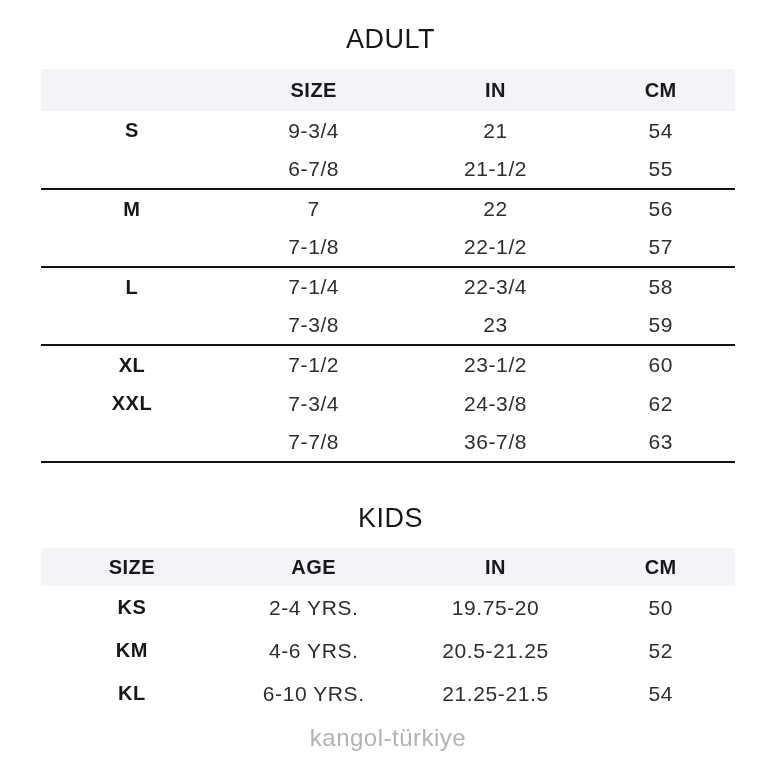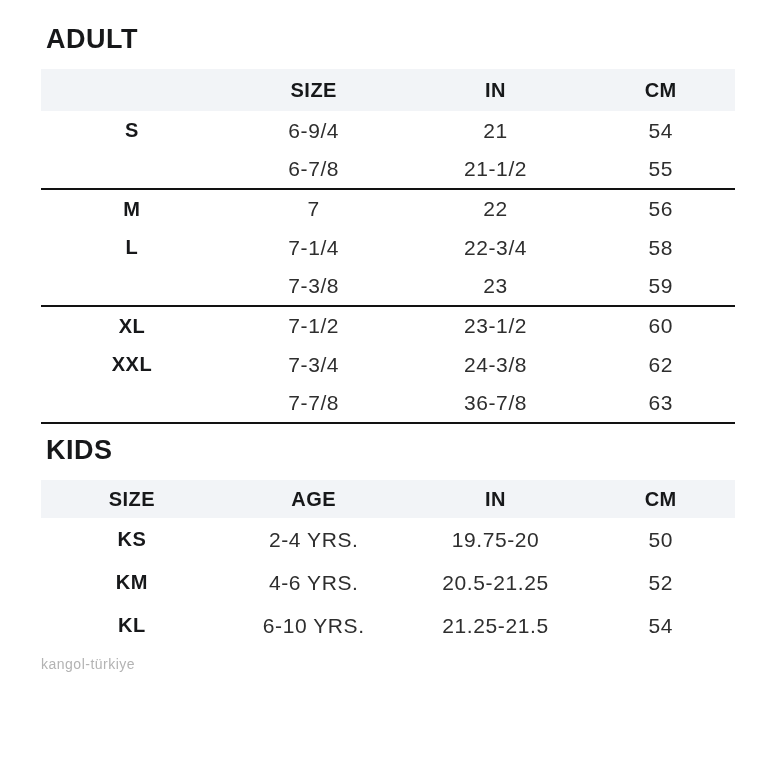--- a/index.html
+++ b/index.html
@@ -11,47 +11,47 @@
   }
   *{box-sizing:border-box;margin:0;padding:0;}
   html,body{background:#ffffff;}
   body{
     width:776px;height:776px;overflow:hidden;
     font-family:"Liberation Sans","DejaVu Sans",sans-serif;
     color:var(--text);
   }
   .page{padding:26px 41px 0 41px;}
   .section-title{
-    font-size:27px;font-weight:700;letter-spacing:.5px;
-    color:var(--text);line-height:1;margin:0 0 16px 5px;
+    font-size:27px;font-weight:400;letter-spacing:.5px;
+    color:var(--text);line-height:1;margin:0 0 16px 5px;text-align:center;
   }
   table{width:100%;border-collapse:collapse;table-layout:fixed;}
   col.c1,col.c2,col.c3{width:26.2%;}
   col.c4{width:21.4%;}
   thead th{
     background:var(--header-bg);
     height:42px;font-size:20px;font-weight:700;letter-spacing:.5px;
     text-align:center;vertical-align:middle;color:var(--text);
   }
   tbody tr{height:39px;}
   tbody th{
     font-size:20px;font-weight:800;letter-spacing:.5px;
     text-align:center;vertical-align:middle;color:var(--text);
   }
   tbody td{
     font-size:21px;font-weight:400;letter-spacing:.6px;
     text-align:center;vertical-align:middle;color:var(--data-text);
   }
   tr.group-end{border-bottom:2px solid var(--separator);}
-  .kids-section .section-title{margin-top:13px;}
+  .kids-section .section-title{margin-top:42px;}
   .kids-table thead th{height:38px;}
   .kids-table tbody tr{height:43px;}
   .watermark{
-    margin-top:9px;
-    font-size:14px;letter-spacing:.5px;color:var(--footer-text);
+    margin-top:9px;text-align:center;
+    font-size:24px;letter-spacing:.5px;color:var(--footer-text);
   }
 </style>
 </head>
 <body>
 
 <div class="page">
 
   <section class="adult-section">
     <h2 class="section-title">ADULT</h2>
     <table class="adult-table">
@@ -65,35 +65,41 @@
         <tr>
           <th></th>
           <th>SIZE</th>
           <th>IN</th>
           <th>CM</th>
         </tr>
       </thead>
       <tbody>
         <tr>
           <th>S</th>
-          <td>6-9/4</td>
+          <td>9-3/4</td>
           <td>21</td>
           <td>54</td>
         </tr>
         <tr class="group-end">
           <th></th>
           <td>6-7/8</td>
           <td>21-1/2</td>
           <td>55</td>
         </tr>
         <tr>
           <th>M</th>
           <td>7</td>
           <td>22</td>
           <td>56</td>
+        </tr>
+        <tr class="group-end">
+          <th></th>
+          <td>7-1/8</td>
+          <td>22-1/2</td>
+          <td>57</td>
         </tr>
         <tr>
           <th>L</th>
           <td>7-1/4</td>
           <td>22-3/4</td>
           <td>58</td>
         </tr>
         <tr class="group-end">
           <th></th>
           <td>7-3/8</td>

